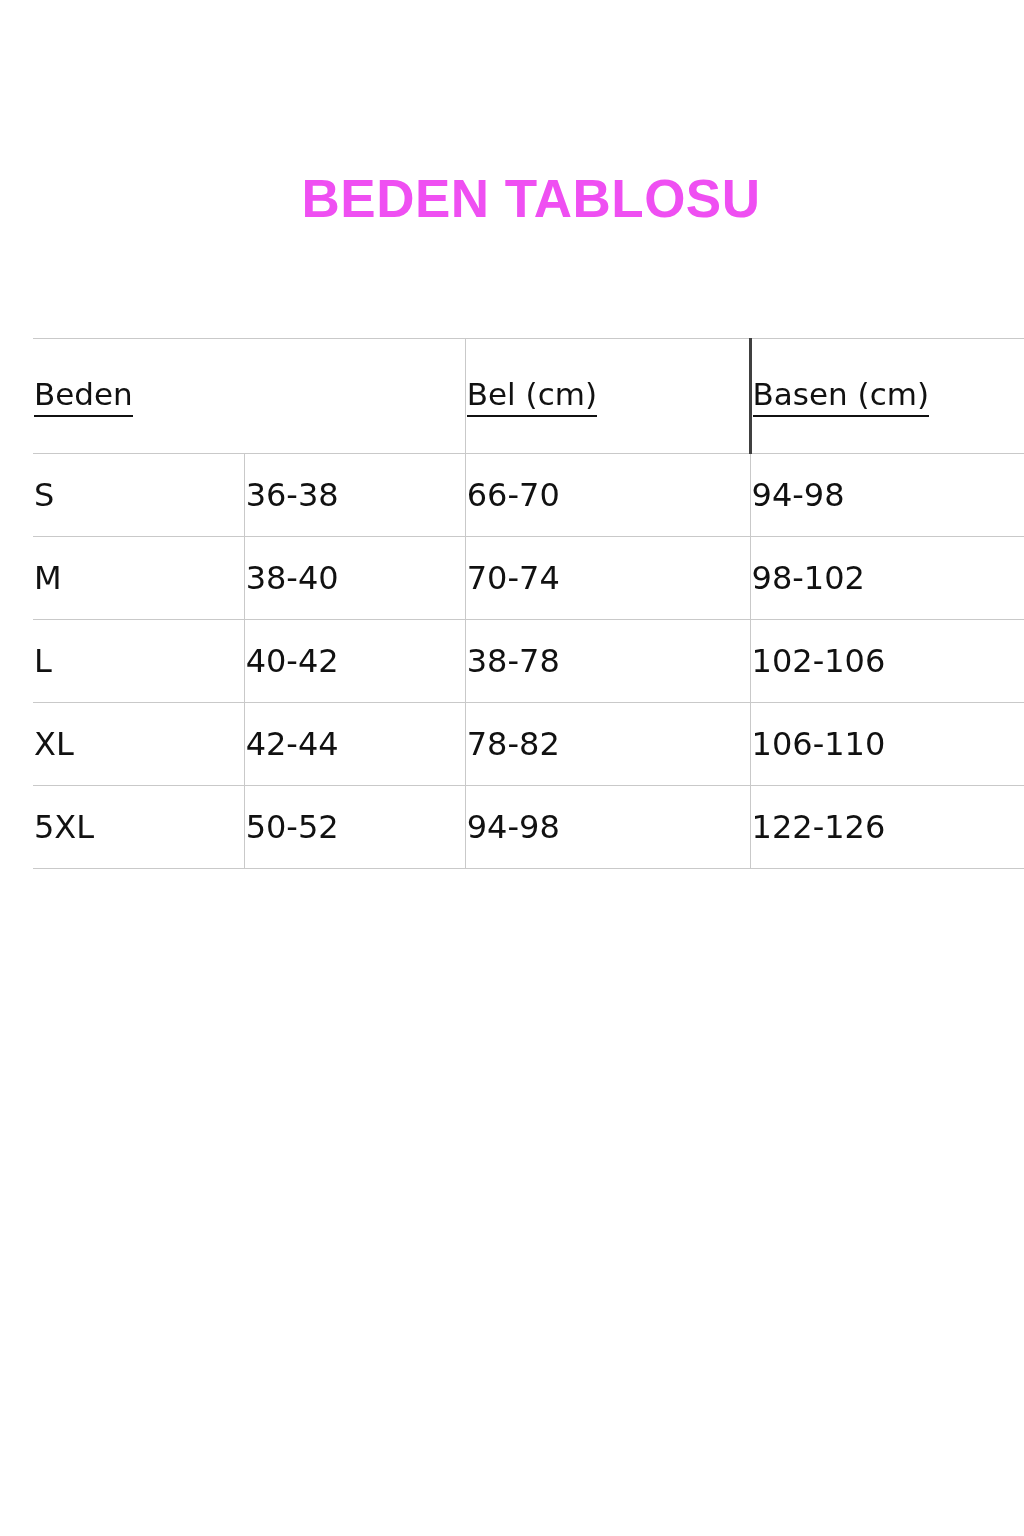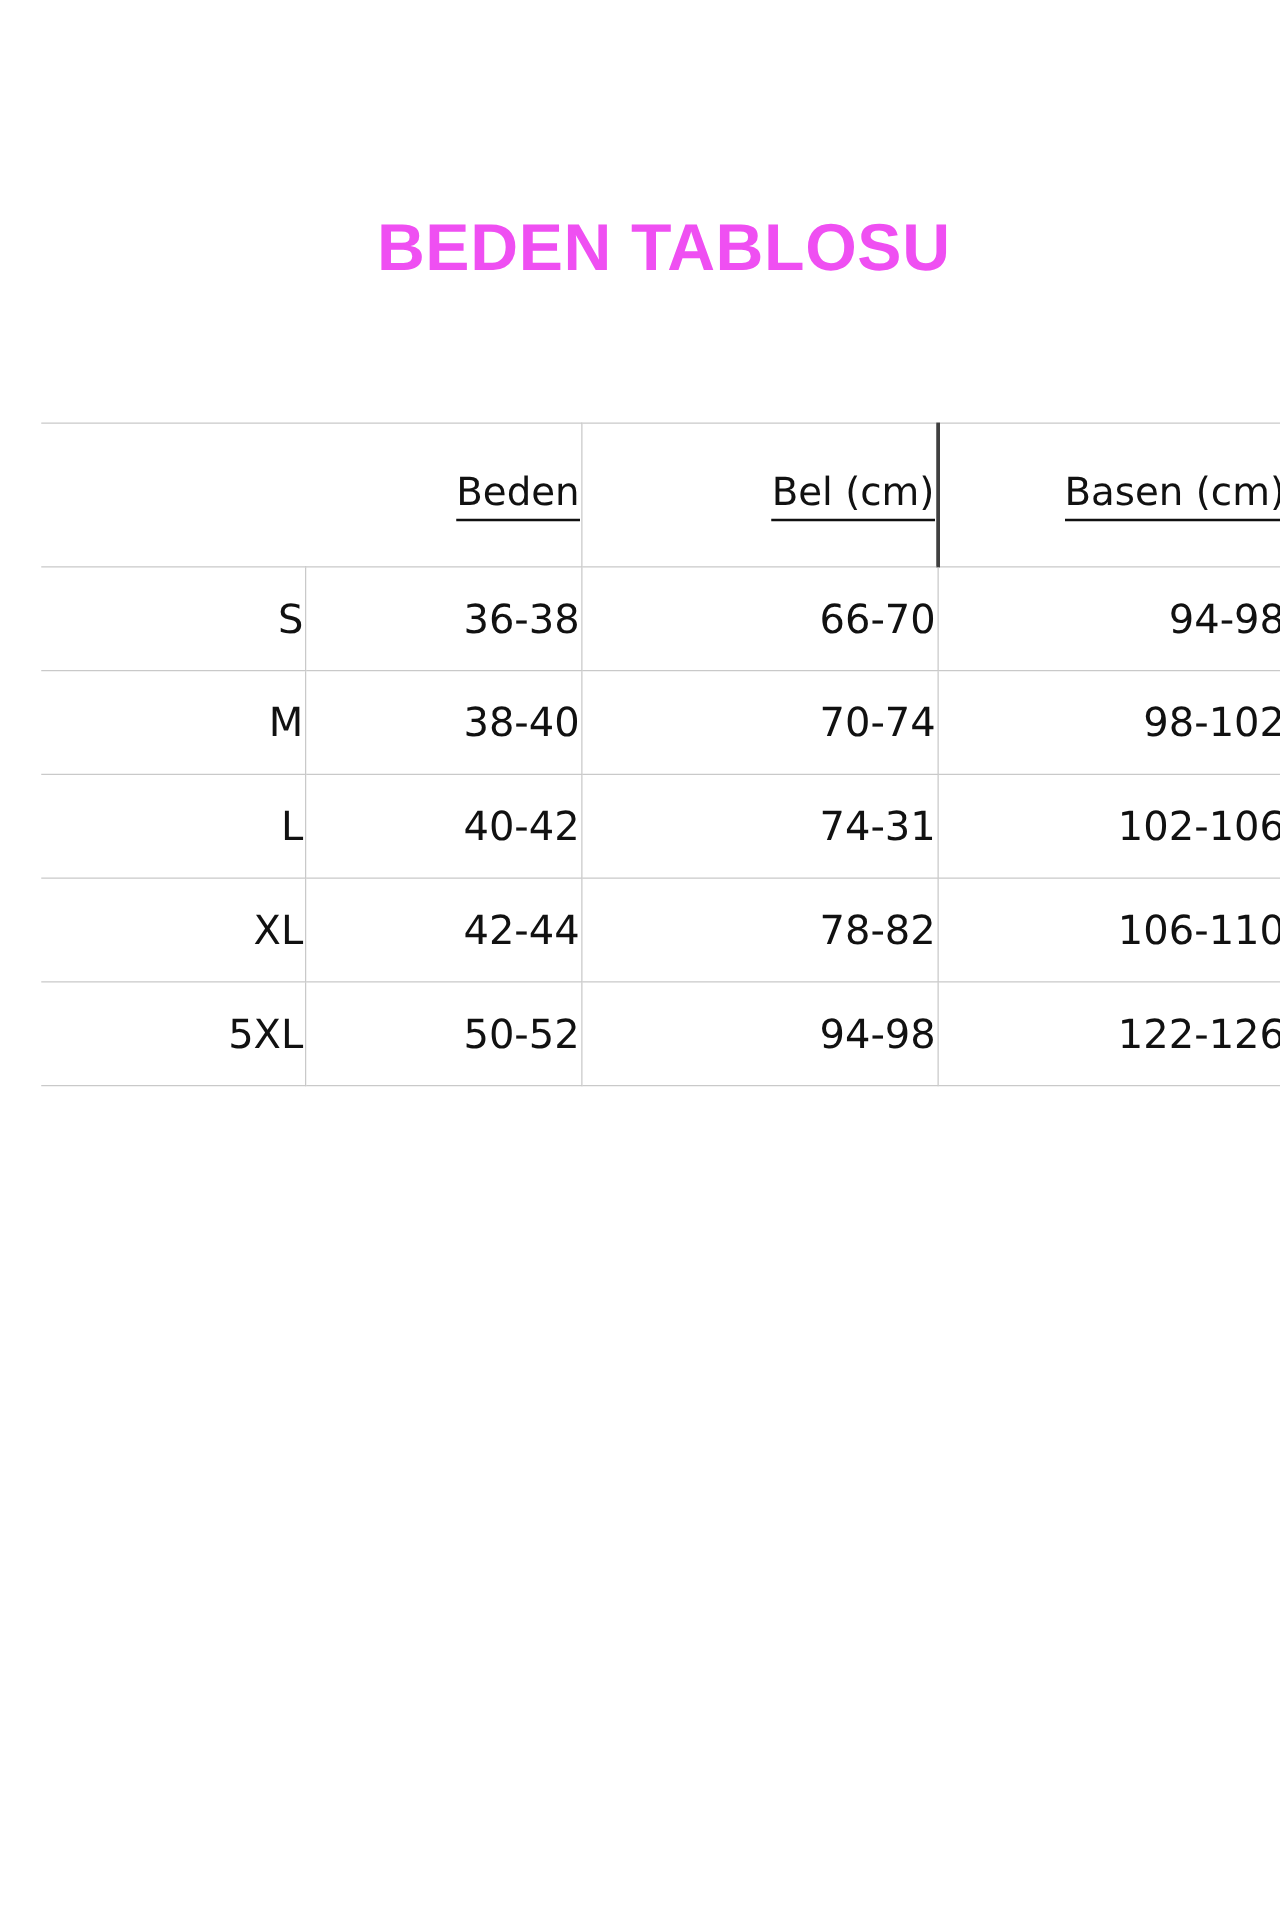--- a/index.html
+++ b/index.html
@@ -48,21 +48,21 @@
   }
   table.size-table col.c0 { width: 21.2%; }
   table.size-table col.c1 { width: 22.2%; }
   table.size-table col.c2 { width: 28.6%; }
   table.size-table col.c3 { width: 28.0%; }
 
   table.size-table th,
   table.size-table td {
     border-top: 1px solid #c9c9c9;
     border-bottom: 1px solid #c9c9c9;
-    text-align: right;
+    text-align: left;
     font-weight: normal;
     color: #111111;
   }
   
   thead tr th {
     height: 112px;
     font-family: "DejaVu Sans", sans-serif;
     font-size: 31px;
     font-weight: bold;
     border-top: 1px solid #c9c9c9;
@@ -132,21 +132,21 @@
         </tr>
         <tr>
           <td class="c-size">M</td>
           <td class="c-num">38-40</td>
           <td class="c-bel">70-74</td>
           <td>98-102</td>
         </tr>
         <tr>
           <td class="c-size">L</td>
           <td class="c-num">40-42</td>
-          <td class="c-bel">74-31</td>
+          <td class="c-bel">38-78</td>
           <td>102-106</td>
         </tr>
         <tr>
           <td class="c-size">XL</td>
           <td class="c-num">42-44</td>
           <td class="c-bel">78-82</td>
           <td>106-110</td>
         </tr>
         <tr>
           <td class="c-size">5XL</td>

